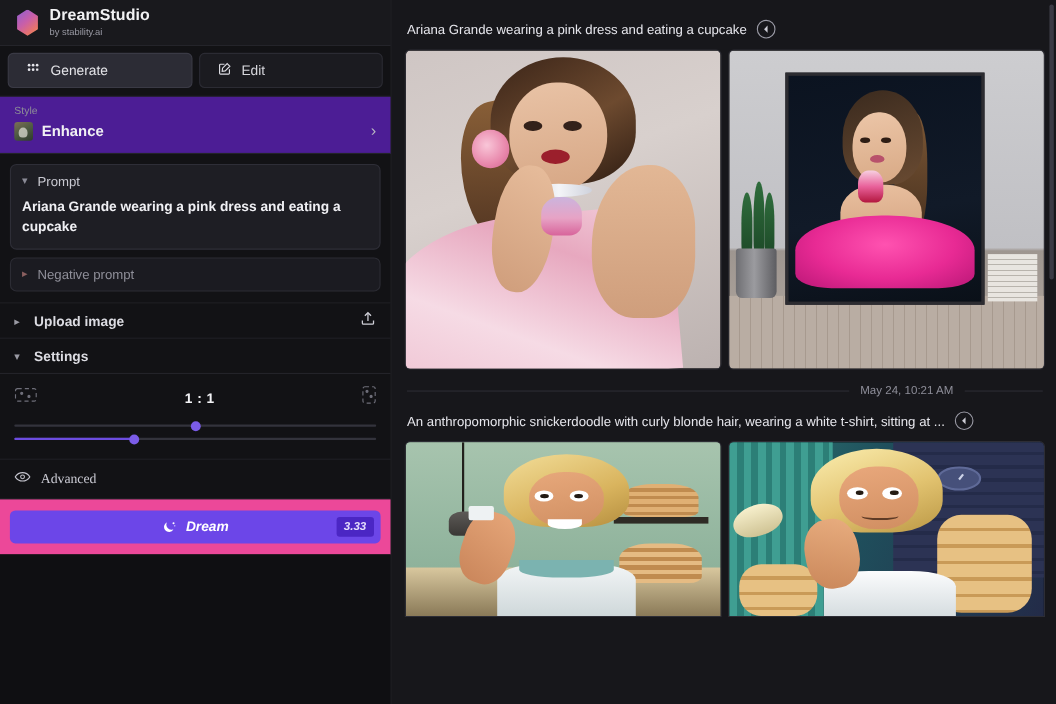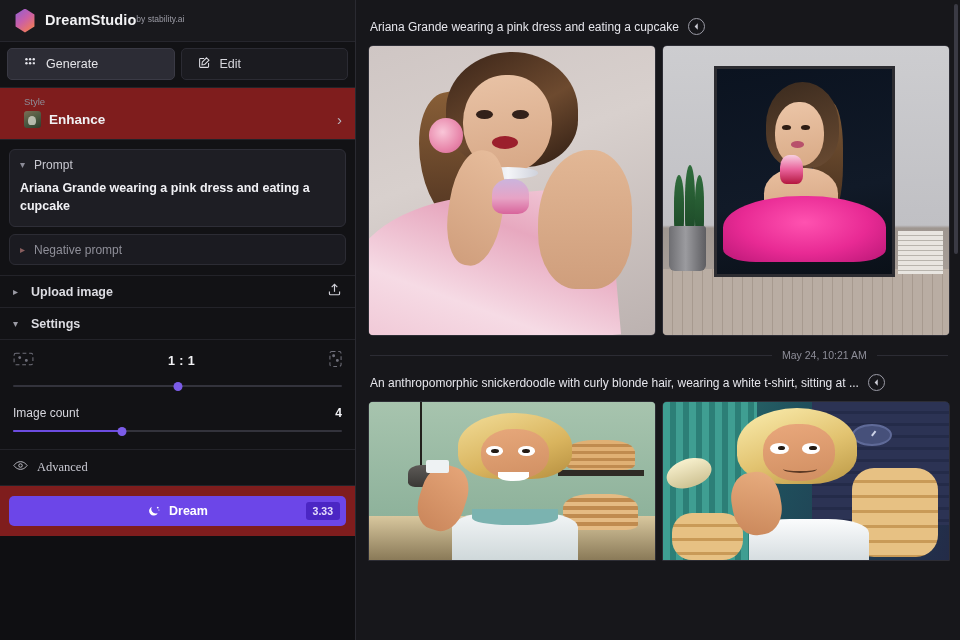--- a/index.html
+++ b/index.html
@@ -23,21 +23,21 @@
     height: 42px; display: flex; align-items: center; gap: 9px;
     padding: 0 14px; background: #19191d;
     border-bottom: 1px solid #26262d;
   }
   .logo-hex {
     width: 22px; height: 24px;
     background: linear-gradient(140deg, #8b5fd6 0%, #c95fa8 45%, #e8746a 75%, #eba65f 100%);
     clip-path: polygon(50% 0%, 93% 25%, 93% 75%, 50% 100%, 7% 75%, 7% 25%);
     flex: 0 0 22px;
   }
-  .brand-text { display: flex; line-height: 1.05; }
+  .brand-text { display: flex; flex-direction: column; line-height: 1.05; }
   .brand-title { font-size: 14.5px; font-weight: bold; color: #f2f2f4; letter-spacing: .1px; }
   .brand-sub { font-size: 8.5px; color: #9a9aa4; margin-top: 2px; }
 
   .tabs {
     display: flex; gap: 6px; padding: 6px 7px 7px 7px;
     background: #121215;
     border-bottom: 1px solid #232329;
   }
   .tab {
     flex: 1; height: 32px; border-radius: 5px;
@@ -46,22 +46,22 @@
     font-size: 12.5px; color: #e4e4e8;
     border: 1px solid transparent;
     cursor: pointer;
   }
   .tab.active { background: #2c2c35; border-color: #3a3a45; }
   .tab.inactive { background: #1b1b20; border-color: #2b2b33; color: #d6d6dc; }
   .tab svg { flex: 0 0 auto; }
 
   .section {
     border-bottom: 1px solid #232329;
-    padding: 8px 13px 11px 24px;
-    background: #7f1d1d;
+    padding: 8px 13px 11px 13px;
+    background: #4c1d95;
   }
   .sec-label { font-size: 9.5px; color: #8d8d97; margin-bottom: 4px; }
   .style-row {
     display: flex; align-items: center; gap: 8px; cursor: pointer;
   }
   .style-thumb {
     width: 17px; height: 17px; border-radius: 3px;
     background: linear-gradient(150deg,#7c6f55 0%, #4d5a42 50%, #2e3a2c 100%);
     flex: 0 0 17px; position: relative; overflow: hidden;
   }
@@ -113,21 +113,21 @@
   .count-row { display: flex; justify-content: space-between; align-items: baseline; margin: 14px 0 5px 0; }
   .count-lbl { font-size: 12px; color: #d6d6dd; }
   .count-val { font-size: 12px; color: #f2f2f5; font-weight: bold; }
 
   .adv-row {
     height: 36px; display: flex; align-items: center; gap: 9px; padding: 0 13px;
     background: #121215; border-bottom: 1px solid #232329; cursor: pointer;
   }
   .adv-lbl { font-size: 12.5px; color: #c9c9d2; font-family: Liberation Serif, serif; }
 
-  .dream-wrap { padding: 10px 9px; background: #7f1d1d; }
+  .dream-wrap { padding: 10px 9px; background: #ec4899; font-style: italic; }
   .dream-btn {
     height: 30px; border-radius: 5px; background: #6c46e8;
     display: flex; align-items: center; justify-content: center;
     position: relative; cursor: pointer;
   }
   .dream-lbl { font-size: 12.5px; color: #fff; font-weight: bold; }
   .dream-moon { margin-right: 8px; display: flex; }
   .credits {
     position: absolute; right: 6px; top: 50%; transform: translateY(-50%);
     background: #4b26c4; color: #e5defc; font-size: 10.5px;
@@ -385,24 +385,20 @@
             <circle cx="5" cy="6" r="1" fill="#6f6f7a"></circle>
               <circle cx="9" cy="11" r="1" fill="#6f6f7a"></circle>
           </svg>
         </span>
       </div>
       <div class="slider">
         <div class="track"></div>
         <div class="knob" style="left:50%"></div>
       </div>
 
-      <div class="count-row">
-        <span class="count-lbl">Image count</span>
-        <span class="count-val">4</span>
-      </div>
       <div class="slider">
         <div class="track">
           <div class="fill" style="width:33%"></div>
         </div>
         <div class="knob" style="left:33%"></div>
       </div>
     </div>
 
     <div class="adv-row">
       <span>

